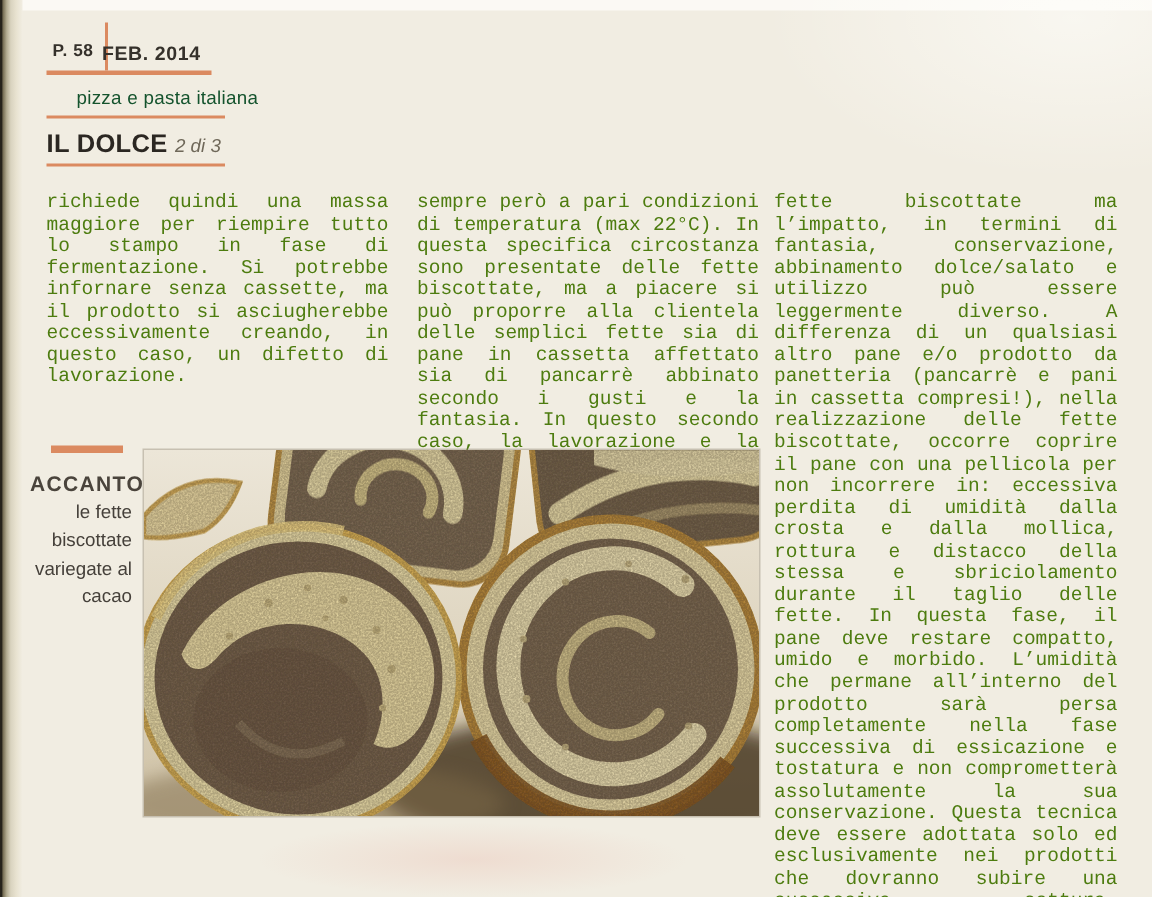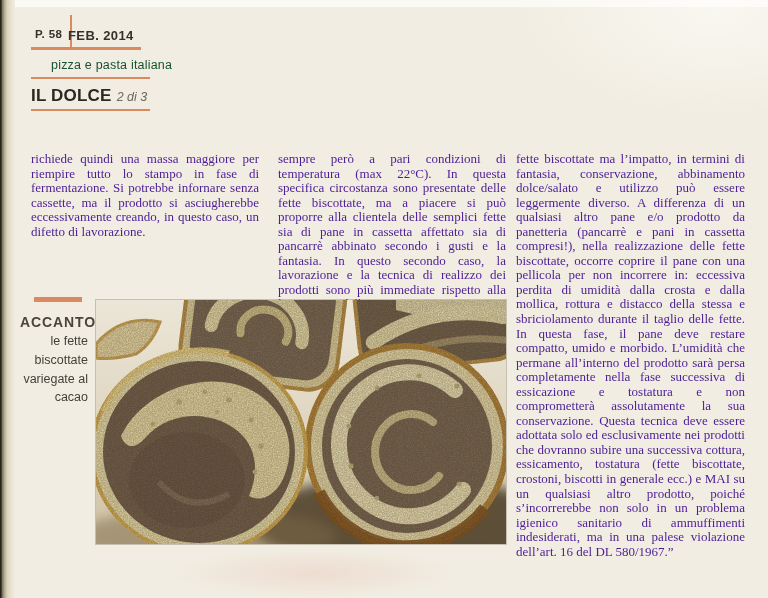--- a/index.html
+++ b/index.html
@@ -29,22 +29,22 @@
   .rule3{top:109px;width:119px;height:2px;}
   .magazine{position:absolute;left:31px;top:58px;font-family:"Liberation Sans",sans-serif;
     font-size:12.5px;color:#14532d;letter-spacing:0.2px;margin-left:20px;}
   .section-row{position:absolute;left:31px;top:86px;white-space:nowrap;}
   .section-title{font-family:"Liberation Sans",sans-serif;font-weight:bold;font-size:17px;
     letter-spacing:0.2px;color:#2b2722;}
   .section-part{font-family:Liberation Sans, sans-serif;font-style:italic;font-size:12.5px;
     color:#6f6859;margin-left:5px;}
 
   
-  .col{position:absolute;top:152px;width:228px;font-size:13px;line-height:14.55px;
-    text-align:justify;color:#4c1d95;hyphens:auto;-webkit-hyphens:auto;}
+  .col{position:absolute;top:128px;width:228px;font-size:13px;line-height:14.55px;
+    text-align:justify;color:#4d7c0f;hyphens:auto;font-family:Liberation Mono, monospace;-webkit-hyphens:auto;}
   .col p{margin:0;}
   .col-1{left:31px;}
   .col-2{left:278px;}
   .col-3{left:516px;width:229px;}
 
   
   .caption{position:absolute;left:20px;top:297px;width:68px;text-align:right;
     font-family:"Liberation Sans",sans-serif;color:#45403a;}
   .caption-bar{width:48px;height:5px;background:#db8a60;margin:0 6px 12px auto;}
   .caption-label{font-size:14px;font-weight:bold;letter-spacing:0.9px;color:#4a443c;

